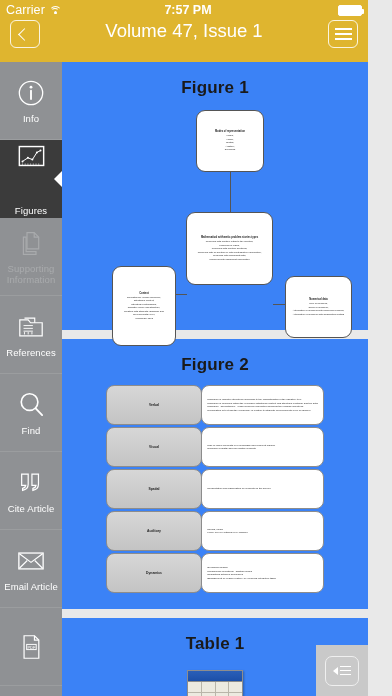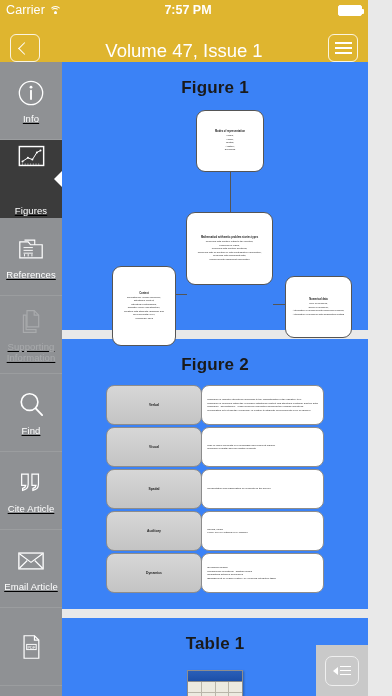--- a/index.html
+++ b/index.html
@@ -28,39 +28,39 @@
                         border-left-color:#fff; border-right-color:#fff; background:#fff; }
   .sb-time { position: absolute; left: 8px; right: 0; text-align: center; font-size: 12.5px; font-weight: 600; }
   .sb-right { margin-left: auto; display: flex; align-items: center; }
   .battery { width: 24px; height: 11px; border: 1.3px solid #fff; border-radius: 2px; position: relative; background:#fff; }
   .battery::after { content:''; position:absolute; right:-3.4px; top:3px; width:2px; height:5px;
                     background:#fff; border-radius:0 1px 1px 0; }
 
   
   .navbar {
     height: 42px; background: #dfb52f; color: #fff;
-    display: flex; align-items: flex-end; justify-content: space-between;
+    display: flex; align-items: flex-start; justify-content: space-between;
     padding: 0 10px; position: relative;
   }
   .nav-title { font-size: 18.5px; font-weight: 400; position:absolute; left:0; right:0; text-align:center; }
   .nav-btn {
     width: 30px; height: 28px; border: 1.3px solid rgba(255,255,255,.85);
     border-radius: 6px; display: flex; align-items: center; justify-content: center;
     position: relative; z-index: 2; background: transparent;
   }
   .chev-left { width: 9px; height: 9px; border-left: 1.6px solid #fff; border-bottom: 1.6px solid #fff;
                transform: rotate(45deg); margin-left: -2px; }
   .hamburger { display:flex; flex-direction:column; gap:3.4px; }
   .hamburger span { display:block; width: 17px; height: 1.5px; background:#fff; }
 
   
   .body-row { display: flex; height: 634px; }
 
   
-  .sidebar { width: 62px; background: #8f9194; flex: 0 0 62px; position: relative; text-decoration: underline; }
+  .sidebar { width: 62px; background: #8f9194; flex: 0 0 62px; position: relative; }
   .side-item {
     height: 78px; display: flex; flex-direction: column;
     align-items: center; justify-content: center; gap: 5px;
     color: #fff; position: relative; border-bottom: 1px solid #9b9d9f;
   }
   .side-item .lbl { font-size: 9.5px; text-align: center; line-height: 11px; letter-spacing: .1px; }
   .side-item.active { background: #3b3b3b; border-bottom-color:#3b3b3b;gap:34px; }
   .side-item.active .notch {
     position: absolute; right: -1px; top: 50%; transform: translateY(-50%);
     width: 0; height: 0; border-top: 9px solid transparent; border-bottom: 9px solid transparent;
@@ -193,41 +193,41 @@
               <circle cx="11" cy="14" r="1.1" fill="#fff"></circle>
               <circle cx="16" cy="16" r="1.1" fill="#fff"></circle>
               <circle cx="21" cy="8" r="1.1" fill="#fff"></circle>
               <circle cx="25" cy="6" r="1.1" fill="#fff"></circle>
               <path d="M5 20.4 v1.2 M8 20.4 v1.2 M11 20.4 v1.2 M14 20.4 v1.2 M17 20.4 v1.2 M20 20.4 v1.2 M23 20.4 v1.2" stroke="#fff" stroke-width=".8"></path>
             </svg>
         </span>
         <span class="lbl">Figures</span>
       </div>
 
+      <div class="side-item disabled">
+        <span class="ic">
+          <svg viewBox="0 0 30 30" width="27" height="27">
+              <path d="M10 3 h8 l5 5 v13 H10 Z" fill="none" stroke="#fff" stroke-width="1.3"></path>
+              <path d="M18 3 v5 h5" fill="none" stroke="#fff" stroke-width="1.3"></path>
+              <path d="M6 8 h3 v16 h11 v3 H6 Z" fill="none" stroke="#fff" stroke-width="1.3"></path>
+            </svg>
+        </span>
+        <span class="lbl">Supporting Information</span>
+      </div>
+
       <div class="side-item">
         <span class="ic">
           <svg viewBox="0 0 30 26" width="28" height="25">
               <path d="M3 6 h9 l2.5 3 H27 v14 H3 Z" fill="none" stroke="#fff" stroke-width="1.3"></path>
               <path d="M8 4 h11 v5" fill="none" stroke="#fff" stroke-width="1.2"></path>
               <path d="M7 12 h10 M7 15 h10 M7 18 h10" stroke="#fff" stroke-width="1"></path>
               <path d="M8 19 v2.5 M12 19 v2.5 M16 19 v2.5" stroke="#fff" stroke-width="1"></path>
             </svg>
         </span>
         <span class="lbl">References</span>
-      </div>
-
-      <div class="side-item disabled">
-        <span class="ic">
-          <svg viewBox="0 0 30 30" width="27" height="27">
-              <path d="M10 3 h8 l5 5 v13 H10 Z" fill="none" stroke="#fff" stroke-width="1.3"></path>
-              <path d="M18 3 v5 h5" fill="none" stroke="#fff" stroke-width="1.3"></path>
-              <path d="M6 8 h3 v16 h11 v3 H6 Z" fill="none" stroke="#fff" stroke-width="1.3"></path>
-            </svg>
-        </span>
-        <span class="lbl">Supporting Information</span>
       </div>
 
       <div class="side-item">
         <span class="ic">
           <svg viewBox="0 0 30 30" width="29" height="29">
               <circle cx="13" cy="12.5" r="8.6" fill="none" stroke="#fff" stroke-width="1.7"></circle>
               <path d="M19.3 19 L26 26" stroke="#fff" stroke-width="1.9" stroke-linecap="round"></path>
             </svg>
         </span>
         <span class="lbl">Find</span>

